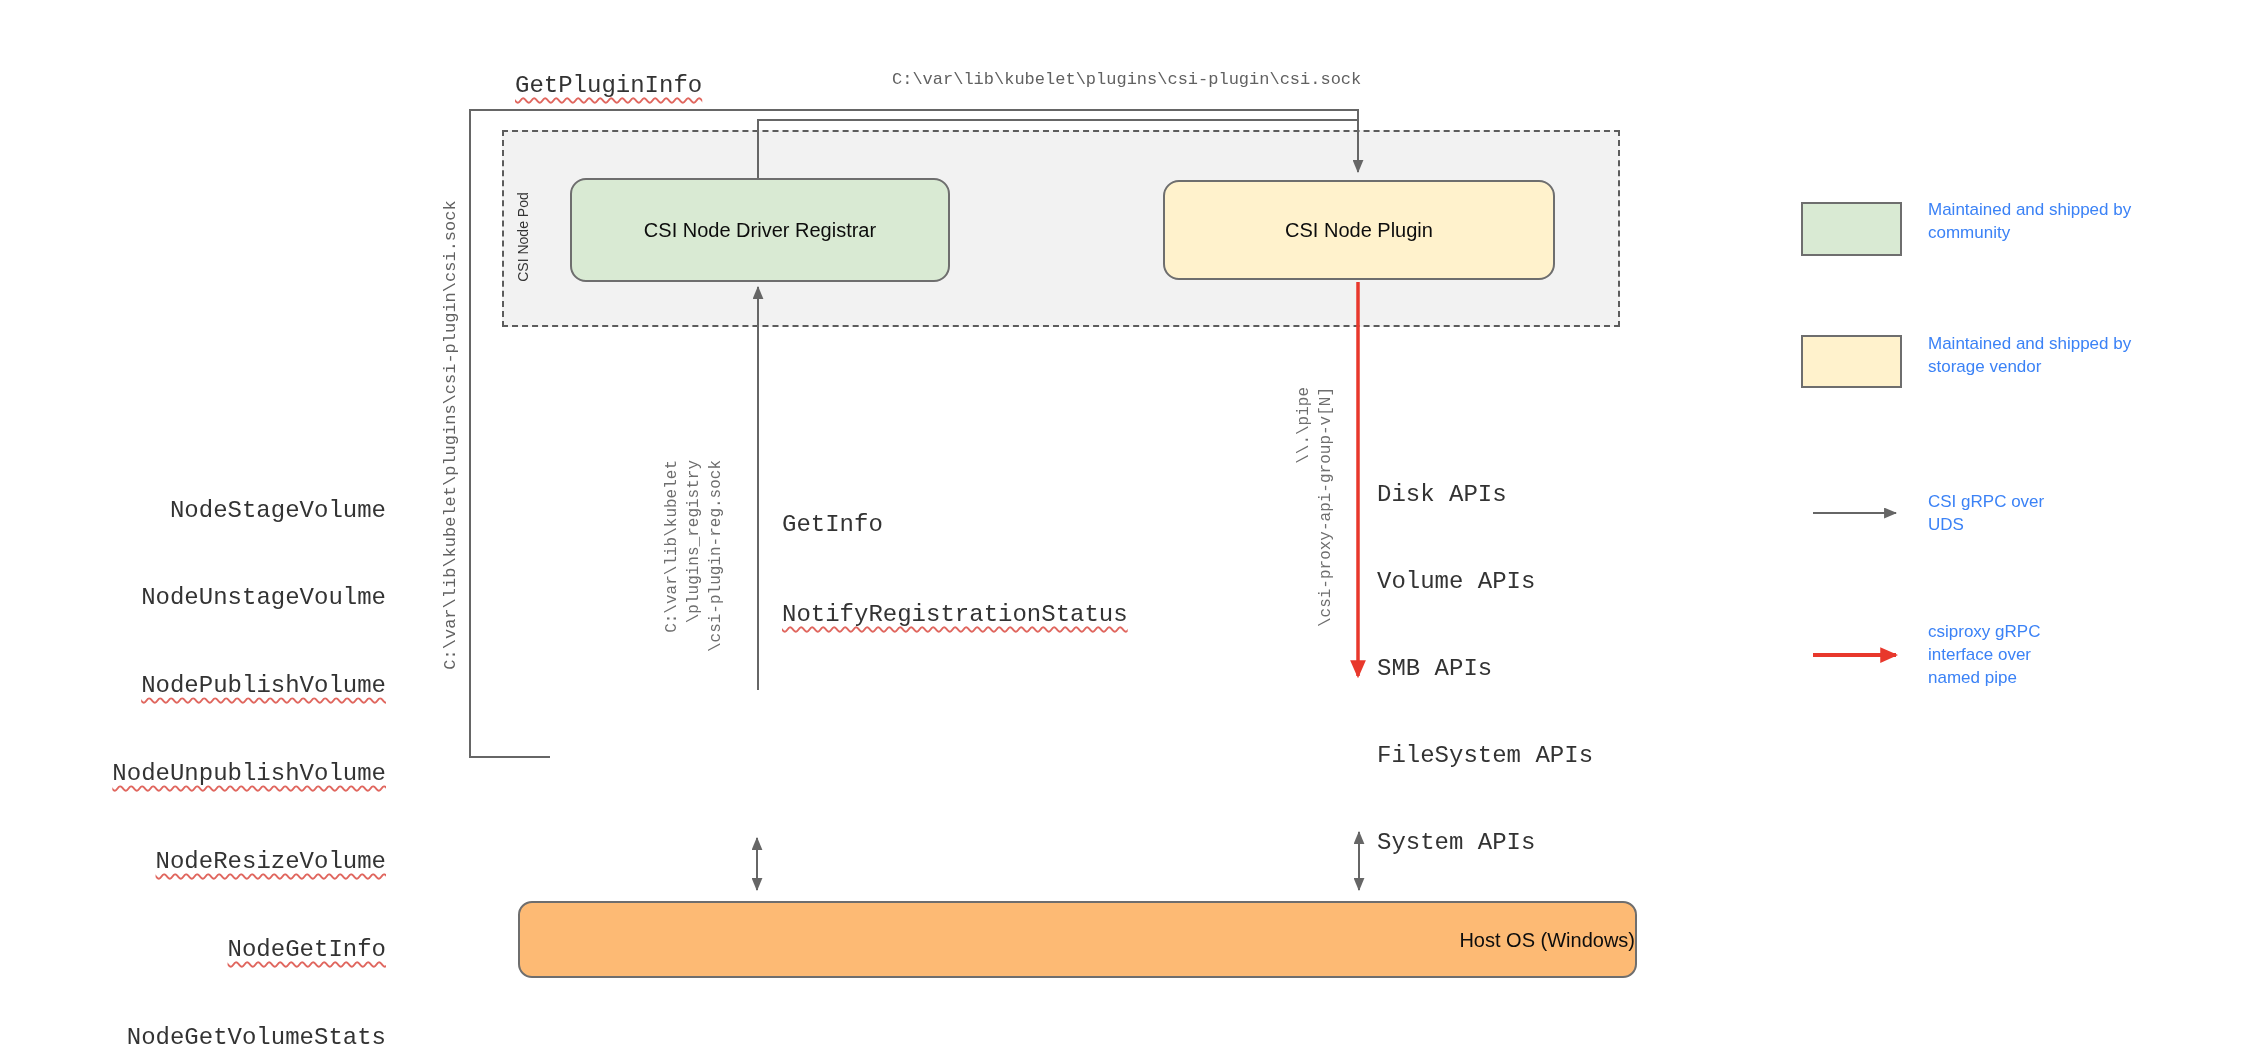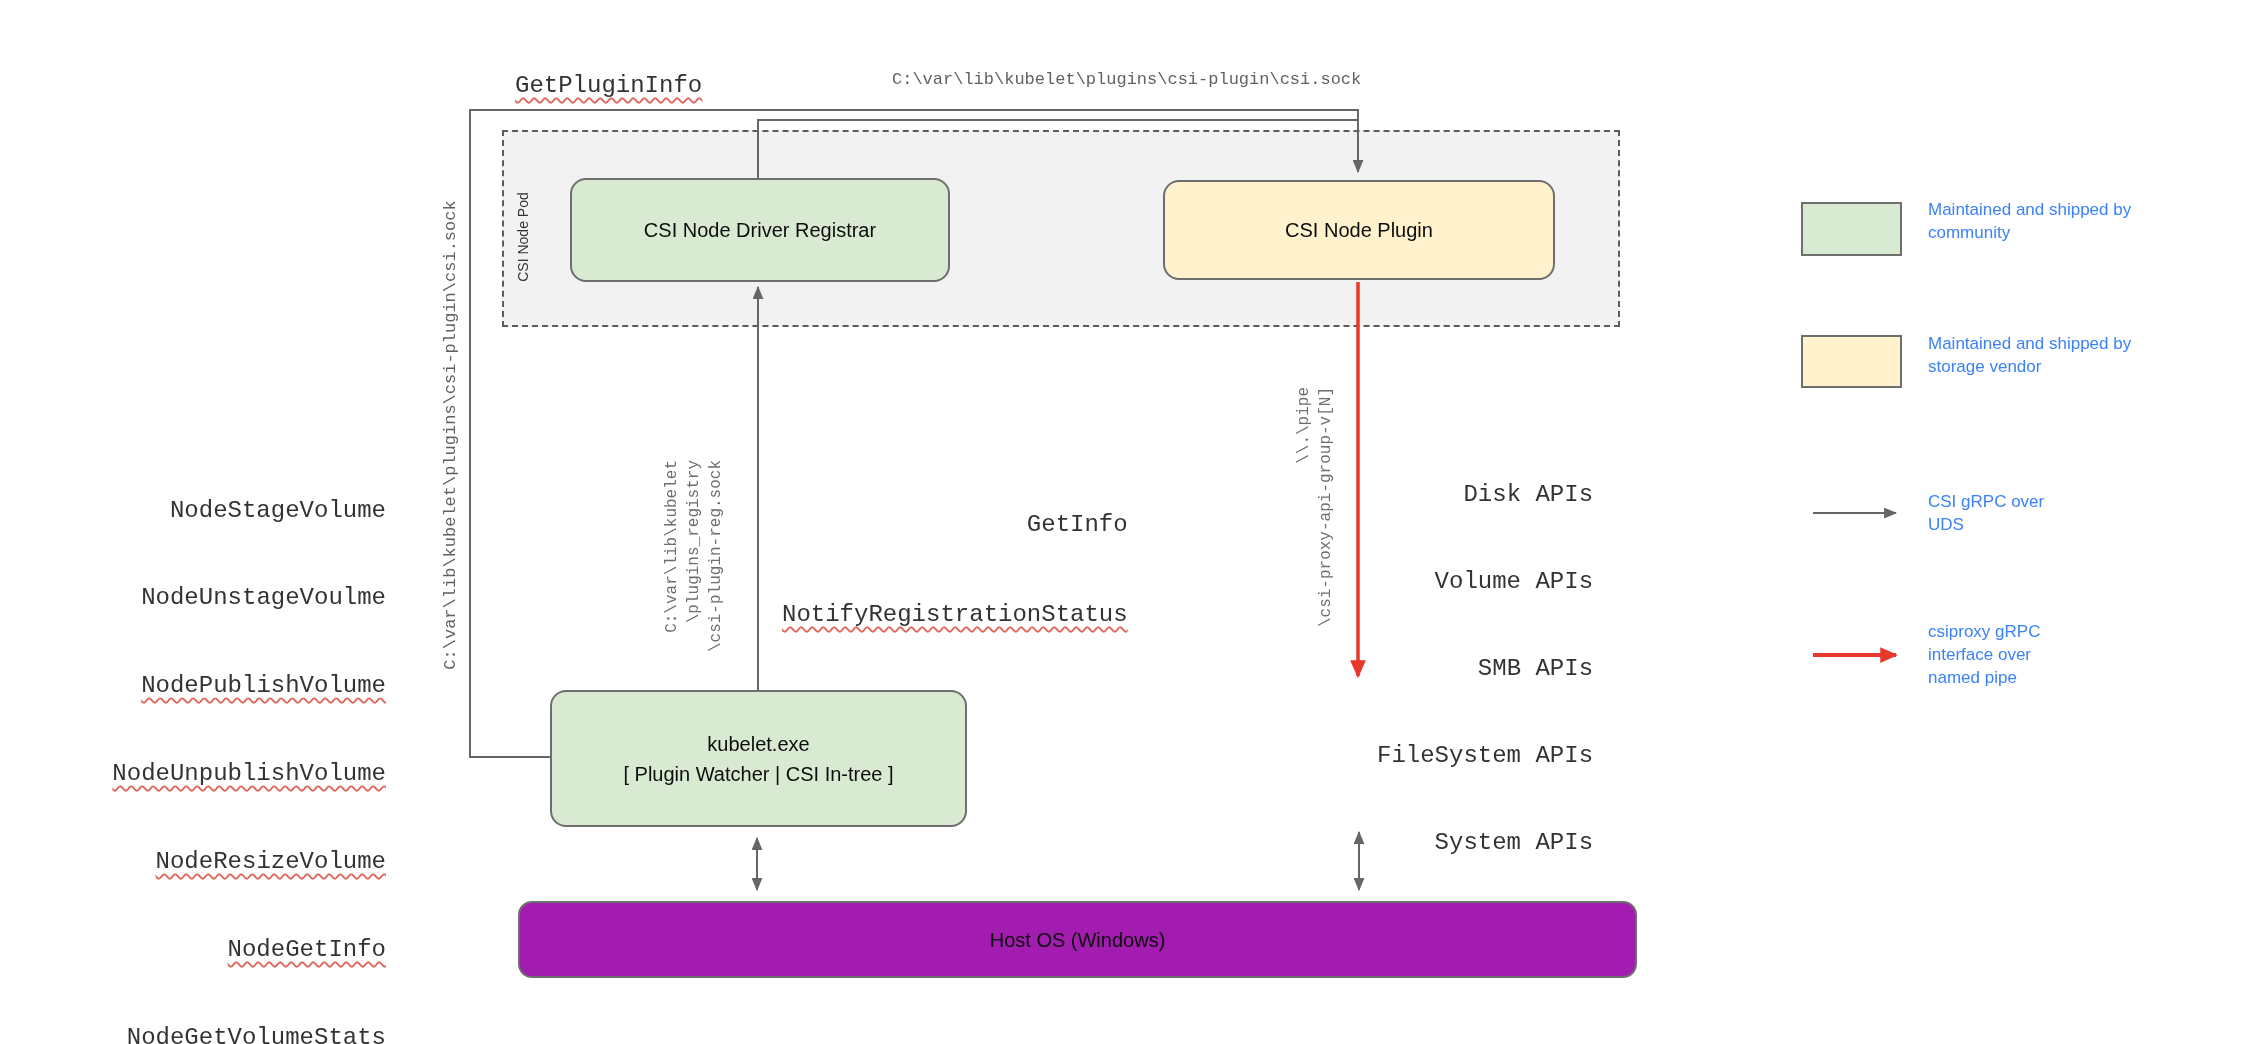--- a/index.html
+++ b/index.html
@@ -2,39 +2,39 @@
 <html><head>
 <meta charset="utf-8">
 <style>
   html,body { margin:0; padding:0; background:#ffffff; }
   #canvas {
     position:relative; width:2252px; height:1044px;
     background:#ffffff; overflow:hidden;
     font-family:"Liberation Sans", sans-serif;
   }
   .abs { position:absolute; }
-  .mono { font-family:"Liberation Mono","DejaVu Sans Mono",monospace;text-align:right; }
+  .mono { font-family:"Liberation Mono","DejaVu Sans Mono",monospace; }
   .call { font-size:24px; color:#333333; white-space:pre; }
   .pathlbl { font-size:17px; color:#616161; white-space:pre; }
   .sq {
     text-decoration-line:underline;
     text-decoration-style:wavy;
     text-decoration-color:#e0665e;
     text-decoration-thickness:1.5px;
     text-underline-offset:5px;
   }
   .box {
     position:absolute; box-sizing:border-box;
     border:2px solid #6e6e6e; border-radius:16px;
     display:flex; flex-direction:column; align-items:center; justify-content:center;
     text-align:center; font-size:20px; color:#0d0d0d; line-height:30px;
   }
   .green  { background:#d9ead3; }
   .yellow { background:#fff2cc; }
-  .blue   { background:#a21caf; }
+  .blue   { background:#fdba74;align-items:flex-end; }
   .podbox {
     position:absolute; box-sizing:border-box;
     background:#f2f2f2; border:2px dashed #5c5c5c;
   }
   .rot {
     transform:rotate(-90deg);
     display:flex; flex-direction:column; justify-content:center;
   }
   .vpath { font-size:16px; color:#6e6e6e; line-height:22px; text-align:right; white-space:pre; }
   .legend-swatch {
@@ -80,24 +80,20 @@
   </svg>
 
   <div class="box green" style="left:570px; top:178px; width:380px; height:104px;">
     <span>CSI Node Driver Registrar</span>
   </div>
 
   <div class="box yellow" style="left:1163px; top:180px; width:392px; height:100px;">
     <span>CSI Node Plugin</span>
   </div>
 
-  <div class="box green" style="left:550px; top:690px; width:417px; height:137px;">
-    <span>kubelet.exe</span>
-    <span>[ Plugin Watcher | CSI In-tree ]</span>
-  </div>
 
 
   <div class="box blue" style="left:518px; top:901px; width:1119px; height:77px; border-radius:14px;">
     <span>Host OS (Windows)</span>
   </div>
 
   <div class="abs mono call sq" style="left:515px; top:72px;">GetPluginInfo</div>
 
   <div class="abs mono pathlbl" style="left:892px; top:70px;">C:\var\lib\kubelet\plugins\csi-plugin\csi.sock</div>
 

